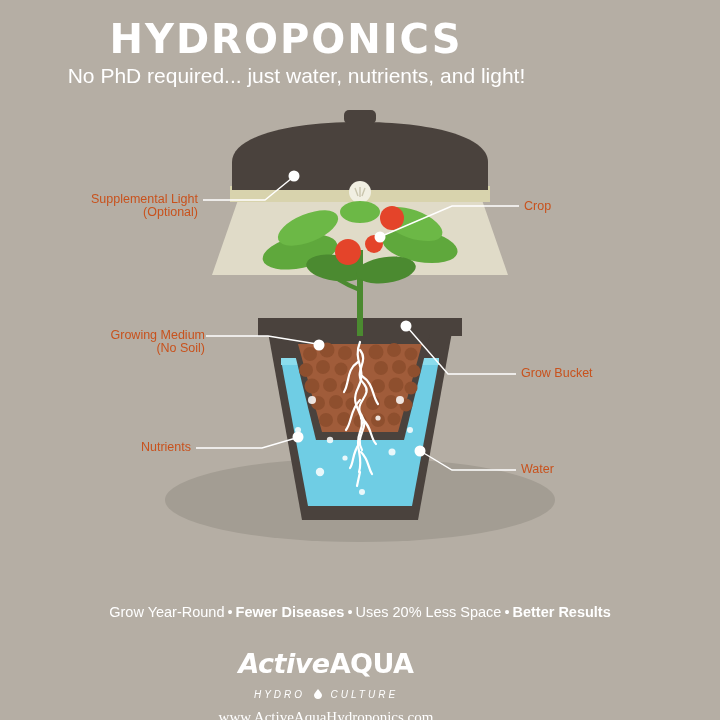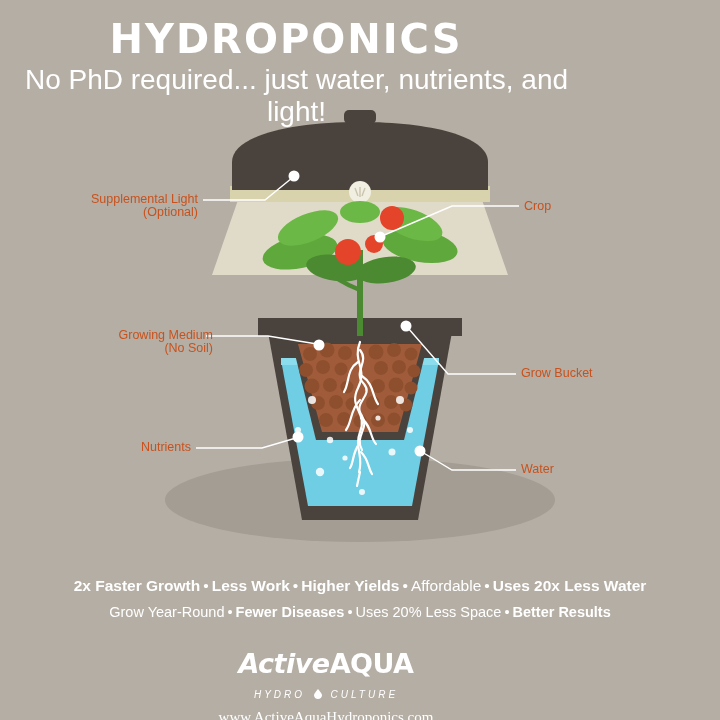--- a/index.html
+++ b/index.html
@@ -29,21 +29,21 @@
     letter-spacing: 2px;
     color: #ffffff;
     font-family: "DejaVu Sans", sans-serif;
   }
   .subtitle {
     position: absolute;
     top: 64px;
     left: 0;
     width: 593px;
     text-align: center;
-    font-size: 28px;
+    font-size: 21px;
     color: #ffffff;
     font-family: "Liberation Sans", sans-serif;
   }
   
   #diagram {
     position: absolute;
     top: 100px;
     left: 0;
   }
   
@@ -253,27 +253,26 @@
       <circle cx="298" cy="337" r="5.5" fill="#ffffff" stroke="none"></circle>
 
       <path d="M516,370 L452,370 L422,352"></path>
       <circle cx="420" cy="351" r="5.5" fill="#ffffff" stroke="none"></circle>
     </g>
   </svg>
 
   <div class="callout left" style="top:193px; left:0; width:198px;">Supplemental Light
 (Optional)</div>
   <div class="callout right" style="top:200px; left:524px;">Crop</div>
-  <div class="callout left" style="top:329px; left:12px; width:201px;">Growing Medium
+  <div class="callout left" style="top:329px; left:4px; width:201px;">Growing Medium
 (No Soil)</div>
   <div class="callout right" style="top:367px; left:521px;">Grow Bucket</div>
   <div class="callout left" style="top:441px; left:0; width:191px;">Nutrients</div>
   <div class="callout right" style="top:463px; left:521px;">Water</div>
 
-  <div class="benefits" id="benefits1"><span class="b">2x Faster Growth</span><span class="dot">•</span><span class="b">Less Work</span><span class="dot">•</span><span class="b">Higher Yields</span><span class="dot">•</span><span class="n">Affordable</span><span class="dot">•</span><span class="b">Uses 20x Less Water</span></div>
   <div class="benefits" id="benefits2"><span class="n">Grow Year-Round</span><span class="dot">•</span><span class="b">Fewer Diseases</span><span class="dot">•</span><span class="n">Uses 20% Less Space</span><span class="dot">•</span><span class="b">Better Results</span></div>
 
   <div id="logo">
     <div class="logo-main">
       <span class="a1">Active</span><span class="aq">AQUA</span>
     </div>
     <div class="logo-sub">
       <span><span>HYDRO </span><span class="drop"><svg width="10" height="10" viewBox="0 0 10 10">
               <path d="M5,0 C7.4,3.2 9,4.6 9,6.3 C9,8.4 7.2,10 5,10 C2.8,10 1,8.4 1,6.3 C1,4.6 2.6,3.2 5,0 Z" fill="#ffffff"></path>
             </svg></span><span> CULTURE</span></span>

